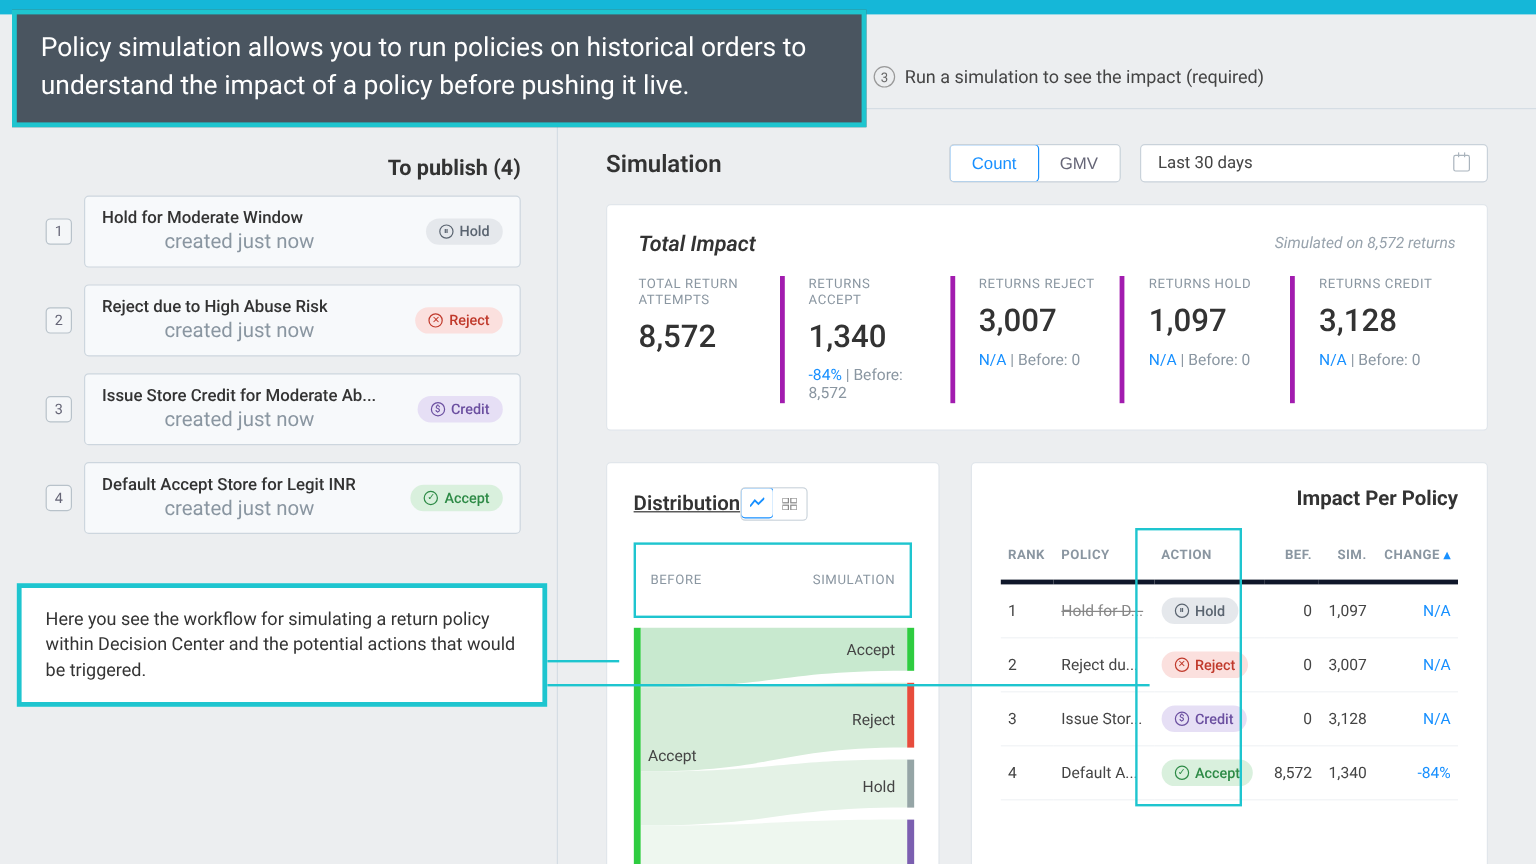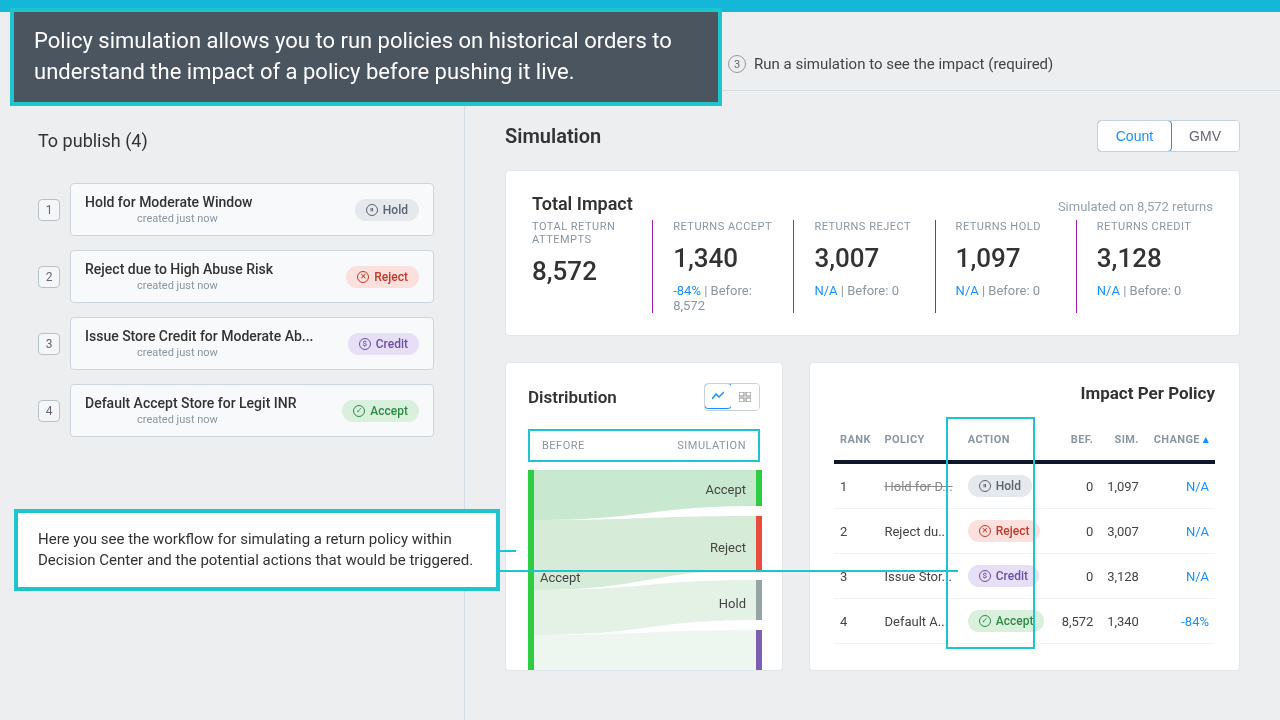--- a/index.html
+++ b/index.html
@@ -50,23 +50,24 @@
     position: absolute;
     top: 100px;
     left: 0;
     width: 465px;
     bottom: 0;
     border-right: 1px solid #d5dde4;
     padding: 30px 30px 0 38px;
   }
   .left-panel h3 {
     font-size: 18px;
-    font-weight: 400;
+    font-weight: 700;
     color: #333;
-    margin-bottom: 32px;
+    margin-bottom: 12px;
+    text-align: right;
   }
   .policy-row {
     display: flex;
     align-items: center;
     gap: 10px;
     margin-bottom: 14px;
   }
   .num-badge {
     width: 22px; height: 22px;
     border: 1px solid #b8c2ca;
@@ -87,21 +88,21 @@
     display: flex;
     align-items: center;
     justify-content: space-between;
   }
   .policy-card .title {
     font-size: 14px;
     color: #333;
     font-weight: 500;
   }
   .policy-card .meta {
-    font-size: 11px;
+    font-size: 17px;
     color: #8a96a1;
     margin-top: 2px;
     margin-left: 52px;
     position: relative;
     left: -52px;
     padding-left: 52px;
   }
   .policy-card .left-col .meta { margin-left: 0; padding-left: 52px; position: static;}
   .pill {
     display: inline-flex;
@@ -187,40 +188,41 @@
     border: 1px solid #e1e6eb;
     border-radius: 4px;
     padding: 22px 26px;
   }
   .total-impact {
     margin: 0 20px 26px;
   }
   .total-impact .head {
     display: flex;
     justify-content: space-between;
-    align-items: flex-end;
-    margin-bottom: 6px;
+    align-items: center;
+    margin-bottom: 16px;
+    font-style: italic;
   }
   .total-impact h3 {
     font-size: 18px;
     font-weight: 600;
   }
   .total-impact .sub {
     font-size: 13px;
     color: #97a2ac;
   }
   .metrics {
     display: flex;
     gap: 4px;
   }
   .metric {
     flex: 1;
     padding-right: 16px;
   }
-  .metric + .metric { border-left: 1px solid #a21caf; padding-left: 20px; }
+  .metric + .metric { border-left: 4px solid #a21caf; padding-left: 20px; }
   .metric:first-child { border: none; }
   .metric .lbl {
     font-size: 11px;
     letter-spacing: 0.5px;
     color: #8a96a1;
     text-transform: uppercase;
     margin-bottom: 10px;
   }
   .metric .val {
     font-size: 26px;
@@ -237,23 +239,24 @@
     display: flex;
     gap: 26px;
     margin: 0 20px;
   }
   .dist-card {
     width: 278px;
     padding: 20px 22px 0;
   }
   .dist-head {
     display: flex;
-    justify-content: space-between;
+    justify-content: flex-start;
     align-items: center;
     margin-bottom: 18px;
+    text-decoration: underline;
   }
   .dist-head h3 { font-size: 17px; font-weight: 600; }
   .view-toggle {
     display: flex;
     border: 1px solid #c9d2da;
     border-radius: 4px;
     overflow: hidden;
   }
   .view-toggle button {
     border: none;
@@ -266,21 +269,21 @@
   }
   .view-toggle button.active { color: #1890ff; border: 1px solid #1890ff; margin: -1px; border-radius: 4px; }
   .sankey-header {
     display: flex;
     justify-content: space-between;
     font-size: 11px;
     letter-spacing: 0.5px;
     color: #8a96a1;
     text-transform: uppercase;
     border: 2px solid #1ec5cf;
-    padding: 8px 12px;
+    padding: 23px 12px;
     margin-bottom: 0;
   }
   .sankey {
     position: relative;
     height: 200px;
     margin-top: 8px;
   }
   .impact-card {
     flex: 1;
     padding: 20px 24px;
@@ -329,21 +332,21 @@
   .callout {
     position: absolute;
     background: #fff;
     border: 4px solid #1ec5cf;
     padding: 16px 20px;
     font-size: 15px;
     line-height: 1.4;
     color: #333;
     z-index: 50;
   }
-  .callout.c1 { top: 509px; left: 14px; width: 486px; }
+  .callout.c1 { top: 486px; left: 14px; width: 442px; }
   .truncate { overflow: hidden; text-overflow: ellipsis; white-space: nowrap; max-width: 230px; }
   .strike { text-decoration: line-through; color: #888; }
   .cal-icon { width:14px;height:14px;border:1.3px solid #aab4bd;border-radius:2px;position:relative;}
   .cal-icon::before,.cal-icon::after{content:"";position:absolute;top:-3px;width:1.3px;height:4px;background:#aab4bd;}
   .cal-icon::before{left:3px}.cal-icon::after{right:3px}
   .hi-line {
     position: absolute;
     background: #1ec5cf;
     z-index: 40;
   }
@@ -413,20 +416,24 @@
     </div>
 </div>
 
 <div class="right-panel">
   <div class="sim-header">
     <h2>Simulation</h2>
     <div class="sim-controls">
       <div class="seg">
         <button class="active">Count</button>
         <button>GMV</button>
+      </div>
+      <div class="date-select">
+        <span>Last 30 days</span>
+        <span class="cal-icon"></span>
       </div>
     </div>
   </div>
 
   <div class="card total-impact">
     <div class="head">
       <h3>Total Impact</h3>
       <span class="sub">Simulated on 8,572 returns</span>
     </div>
     <div class="metrics" id="metrics">

